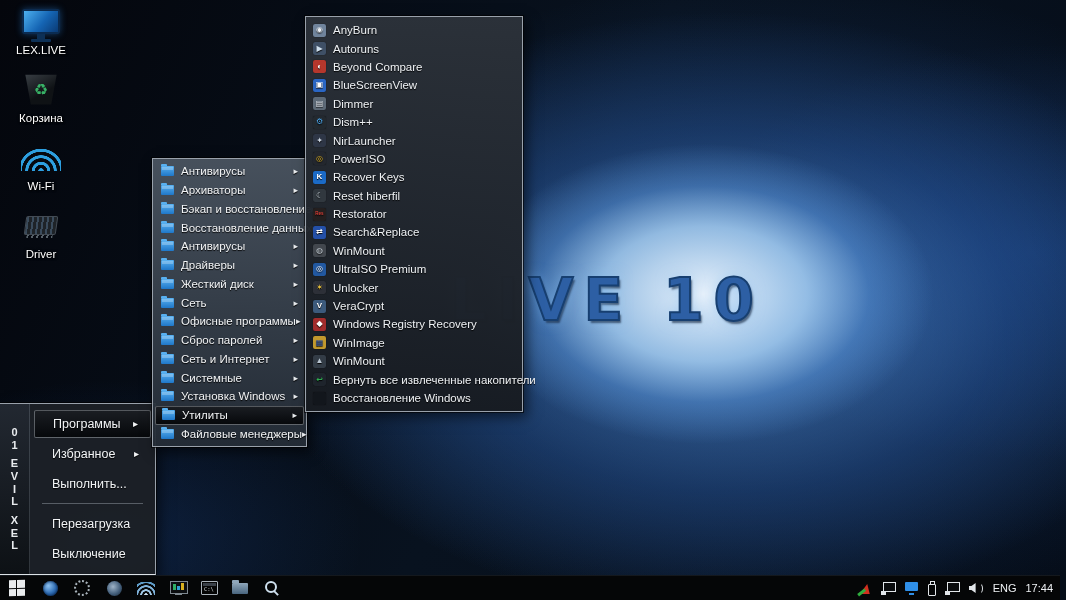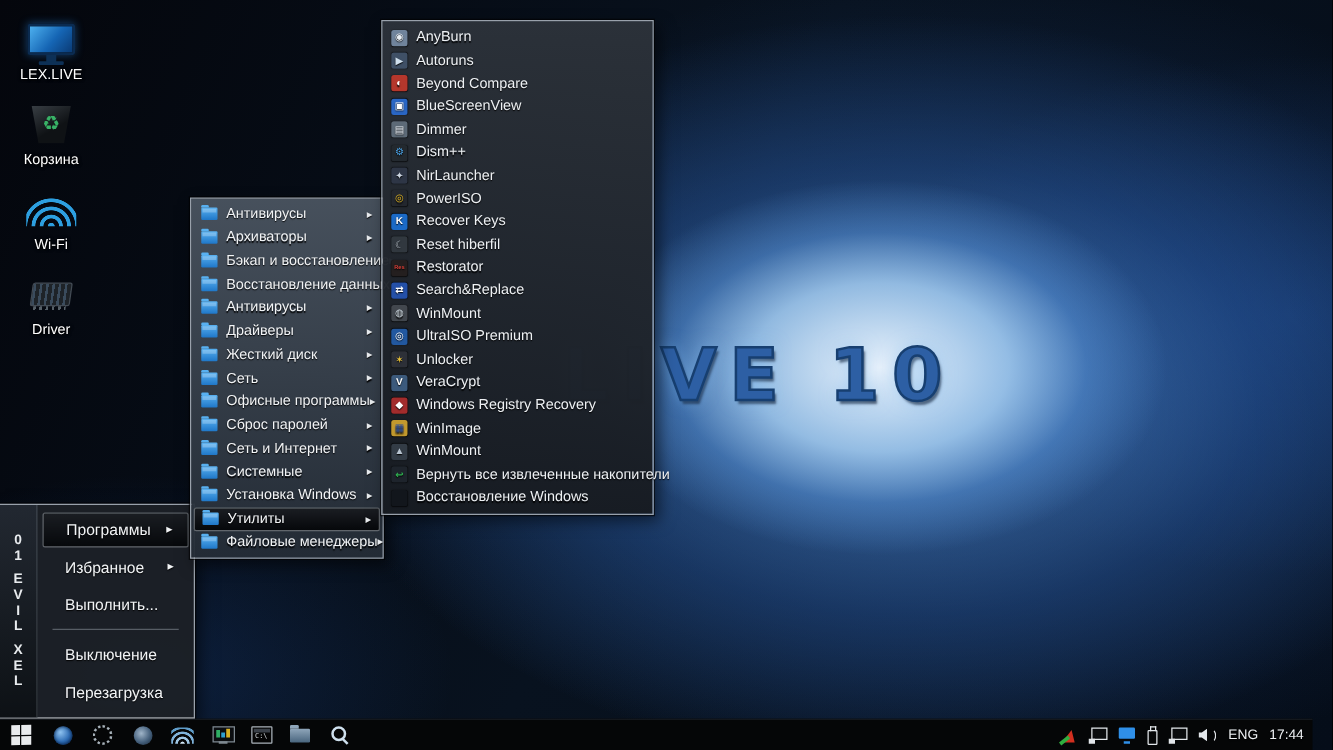--- a/index.html
+++ b/index.html
@@ -17,21 +17,21 @@
   }
   
   .wallpaper-title{
     position:absolute;left:450px;top:266px;z-index:2;
     font-family:"DejaVu Sans",sans-serif;font-size:58px;font-weight:bold;letter-spacing:10px;
     color:#2d5fa4;-webkit-text-stroke:2px #173f70;
     text-shadow:0 0 14px rgba(130,185,240,0.55),2px 3px 2px rgba(8,18,38,0.65);
     white-space:nowrap;
   }
   
-  #desktop-icons{position:absolute;left:6px;top:12px;z-index:3;}
+  #desktop-icons{position:absolute;left:6px;top:2px;z-index:3;}
   .desktop-icon{width:70px;height:62px;margin-bottom:6px;display:flex;flex-direction:column;align-items:center;gap:4px;cursor:default;}
   .di-art{height:38px;display:flex;align-items:center;justify-content:center;}
   .di-label{font-size:11.5px;color:#fff;text-shadow:1px 1px 2px #000,0 0 3px #000;}
   .monitor-icon{width:38px;height:25px;border:2px solid #0b2b50;border-radius:2px;position:relative;
     background:linear-gradient(130deg,#4db0ef 0%,#1565b4 55%,#0a3a74 100%);box-shadow:0 0 7px rgba(40,130,220,0.45);}
   .monitor-icon::before{content:"";position:absolute;left:50%;bottom:-8px;transform:translateX(-50%);width:8px;height:6px;background:#0d3056;}
   .monitor-icon::after{content:"";position:absolute;left:50%;bottom:-10px;transform:translateX(-50%);width:20px;height:3px;background:#0d3056;border-radius:1px;}
   .recycle-bin-icon{width:34px;height:31px;background:linear-gradient(150deg,#3a4046,#0f1215 60%);
     clip-path:polygon(4% 4%,96% 4%,80% 100%,20% 100%);display:flex;align-items:center;justify-content:center;
     font-size:16px;color:#38b266;}
@@ -73,21 +73,21 @@
   .ic-folder::after{content:"";position:absolute;top:1px;left:1px;right:1px;height:3px;background:rgba(255,255,255,0.25);}
   .util-row{display:flex;align-items:center;height:18.4px;padding:0 7px;
     font-size:11.5px;color:#eef1f4;text-shadow:0 1px 1px #000;cursor:default;}
   .util-row .label{margin-left:7px;white-space:nowrap;}
   .app-ic{width:13px;height:13px;border-radius:2px;flex:none;display:flex;align-items:center;justify-content:center;
     font-size:8px;font-weight:bold;line-height:1;box-shadow:0 0 1px rgba(0,0,0,0.8);}
   .app-ic.tinytext{font-size:4.5px;letter-spacing:0;}
   .app-ic.winflag{display:grid;grid-template-columns:1fr 1fr;grid-template-rows:1fr 1fr;gap:1px;padding:1.5px;background:#12161c;}
   .app-ic.winflag i{display:block;}
   
-  .taskbar{position:absolute;left:0;right:16px;bottom:0;height:25px;background:#050607;z-index:20;
+  .taskbar{position:absolute;left:0;right:6px;bottom:0;height:25px;background:#050607;z-index:20;
     display:flex;align-items:center;border-top:1px solid #14181d;}
   .start-btn{width:17px;height:17px;margin-left:9px;display:grid;grid-template-columns:7px 8px;grid-template-rows:8px 7px;
     gap:1px;transform:skewY(-2deg);cursor:pointer;}
   .start-btn i{background:#e9ebed;display:block;}
   #tb-icons{display:flex;gap:14px;margin-left:15px;align-items:center;}
   .tb-ic{width:18px;height:18px;position:relative;display:flex;align-items:center;justify-content:center;cursor:pointer;}
   .globe-app-icon::before{content:"";width:15px;height:15px;border-radius:50%;
     background:radial-gradient(circle at 35% 32%,#8ec2f0,#2e6cb4 55%,#123a72 88%);box-shadow:inset 0 0 3px #061c3c;}
   .ring-app-icon::before{content:"";width:12px;height:12px;border-radius:50%;border:2px dotted #a8b2ba;}
   .disc-app-icon::before{content:"";width:15px;height:15px;border-radius:50%;
@@ -189,24 +189,24 @@
         </div>
         <div class="sm-row">
           <span class="label">Избранное</span>
           <span class="arrow">▸</span>
         </div>
         <div class="sm-row">
           <span class="label">Выполнить...</span>
         </div>
         <div class="sm-sep"></div>
         <div class="sm-row">
+          <span class="label">Перезагрузка</span>
+        </div>
+        <div class="sm-row">
           <span class="label">Выключение</span>
-        </div>
-        <div class="sm-row">
-          <span class="label">Перезагрузка</span>
         </div>
       </div>
   </div>
 
   <div class="panel cat-menu" id="cat-menu">
       <div class="cat-row">
         <span class="ic-folder"></span>
         <span class="label">Антивирусы</span>
         <span class="arrow">▸</span>
       </div>

